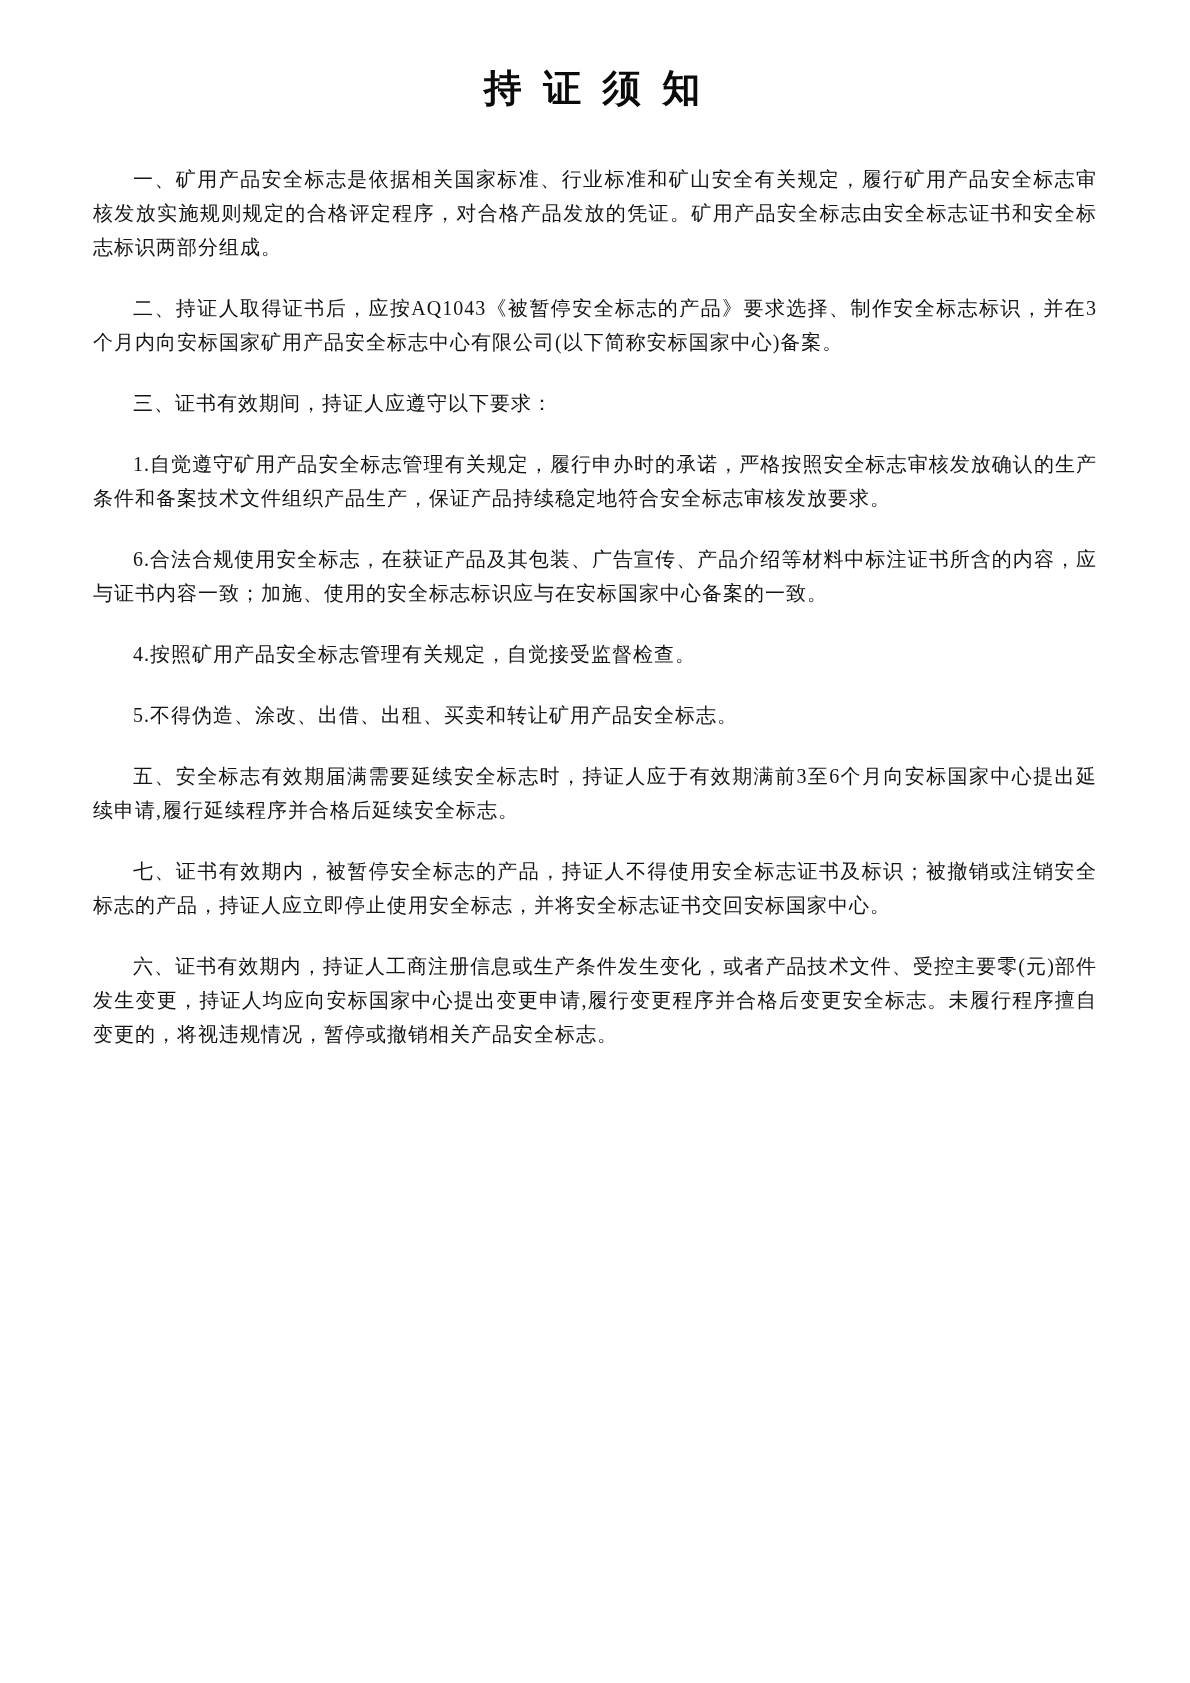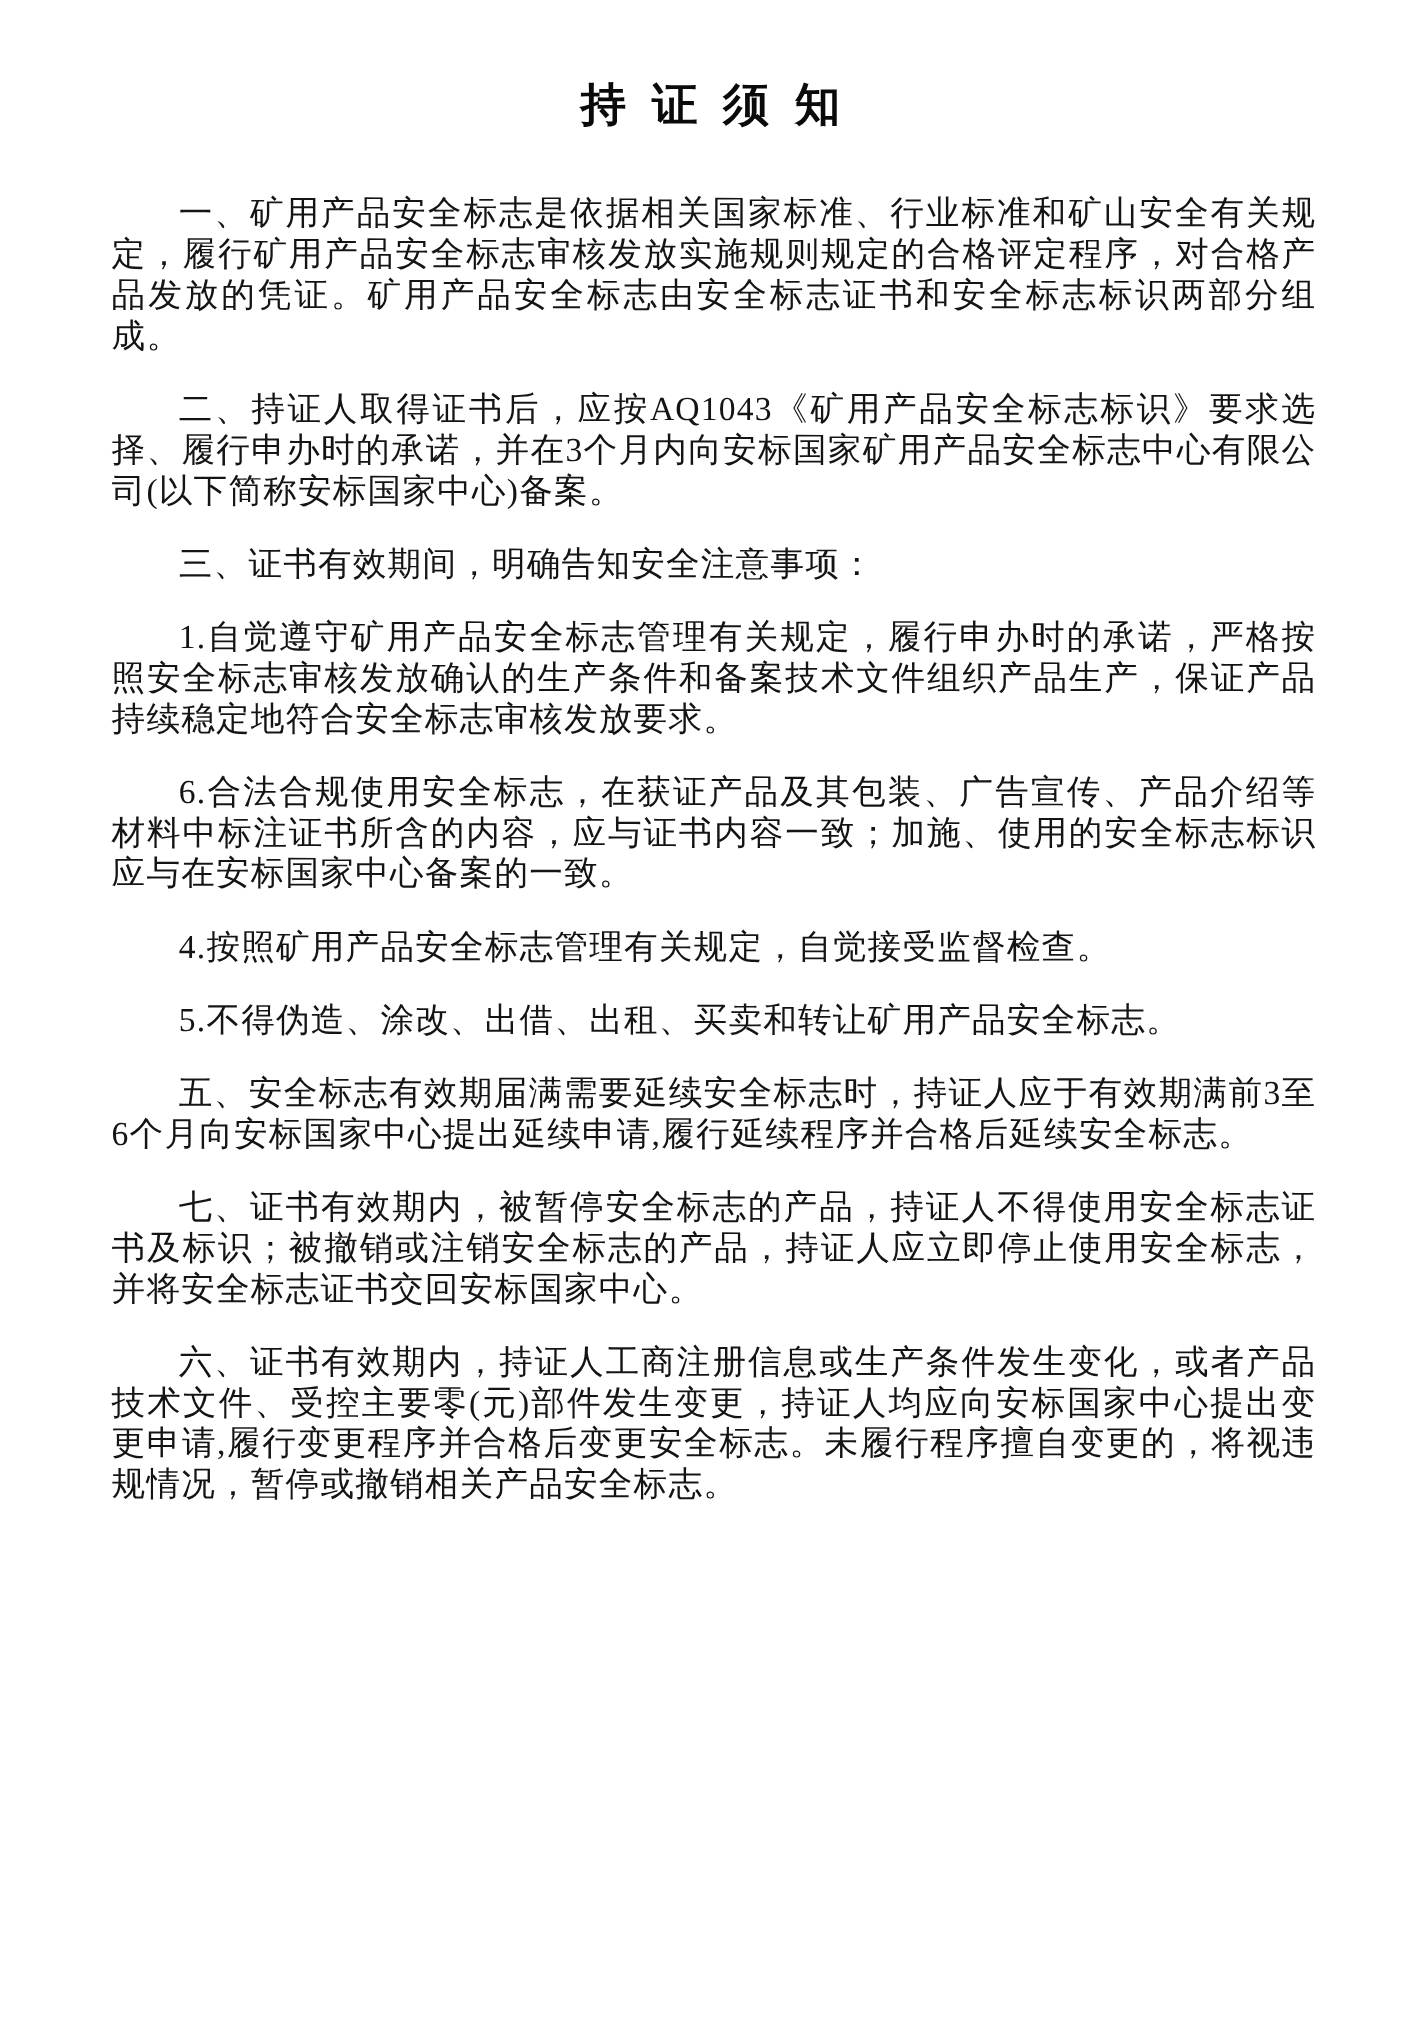--- a/index.html
+++ b/index.html
@@ -23,39 +23,39 @@
     margin: 0 0 52px 0;
     text-align: center;
     font-size: 38px;
     font-weight: 700;
     letter-spacing: 6px;
     line-height: 44px;
     color: #0a0a0a;
   }
   .doc-body p {
     margin: 0 0 27px 0;
-    font-size: 28px;
+    font-size: 20px;
     line-height: 34px;
     text-align: justify;
     text-indent: 2em;
     letter-spacing: 1px;
     color: #141414;
     word-break: break-all;
   }
 </style>
 </head>
 <body>
 
 <div class="page">
   <h1 class="doc-title">持 证 须 知</h1>
 
   <div class="doc-body">
     <p>一、矿用产品安全标志是依据相关国家标准、行业标准和矿山安全有关规定，履行矿用产品安全标志审核发放实施规则规定的合格评定程序，对合格产品发放的凭证。矿用产品安全标志由安全标志证书和安全标志标识两部分组成。</p>
-    <p>二、持证人取得证书后，应按AQ1043《矿用产品安全标志标识》要求选择、履行申办时的承诺，并在3个月内向安标国家矿用产品安全标志中心有限公司(以下简称安标国家中心)备案。</p>
-    <p>三、证书有效期间，明确告知安全注意事项：</p>
+    <p>二、持证人取得证书后，应按AQ1043《被暂停安全标志的产品》要求选择、制作安全标志标识，并在3个月内向安标国家矿用产品安全标志中心有限公司(以下简称安标国家中心)备案。</p>
+    <p>三、证书有效期间，持证人应遵守以下要求：</p>
     <p>1.自觉遵守矿用产品安全标志管理有关规定，履行申办时的承诺，严格按照安全标志审核发放确认的生产条件和备案技术文件组织产品生产，保证产品持续稳定地符合安全标志审核发放要求。</p>
     <p>6.合法合规使用安全标志，在获证产品及其包装、广告宣传、产品介绍等材料中标注证书所含的内容，应与证书内容一致；加施、使用的安全标志标识应与在安标国家中心备案的一致。</p>
     <p>4.按照矿用产品安全标志管理有关规定，自觉接受监督检查。</p>
     <p>5.不得伪造、涂改、出借、出租、买卖和转让矿用产品安全标志。</p>
     <p>五、安全标志有效期届满需要延续安全标志时，持证人应于有效期满前3至6个月向安标国家中心提出延续申请,履行延续程序并合格后延续安全标志。</p>
     <p>七、证书有效期内，被暂停安全标志的产品，持证人不得使用安全标志证书及标识；被撤销或注销安全标志的产品，持证人应立即停止使用安全标志，并将安全标志证书交回安标国家中心。</p>
     <p>六、证书有效期内，持证人工商注册信息或生产条件发生变化，或者产品技术文件、受控主要零(元)部件发生变更，持证人均应向安标国家中心提出变更申请,履行变更程序并合格后变更安全标志。未履行程序擅自变更的，将视违规情况，暂停或撤销相关产品安全标志。</p>
   </div>
 </div>
 

